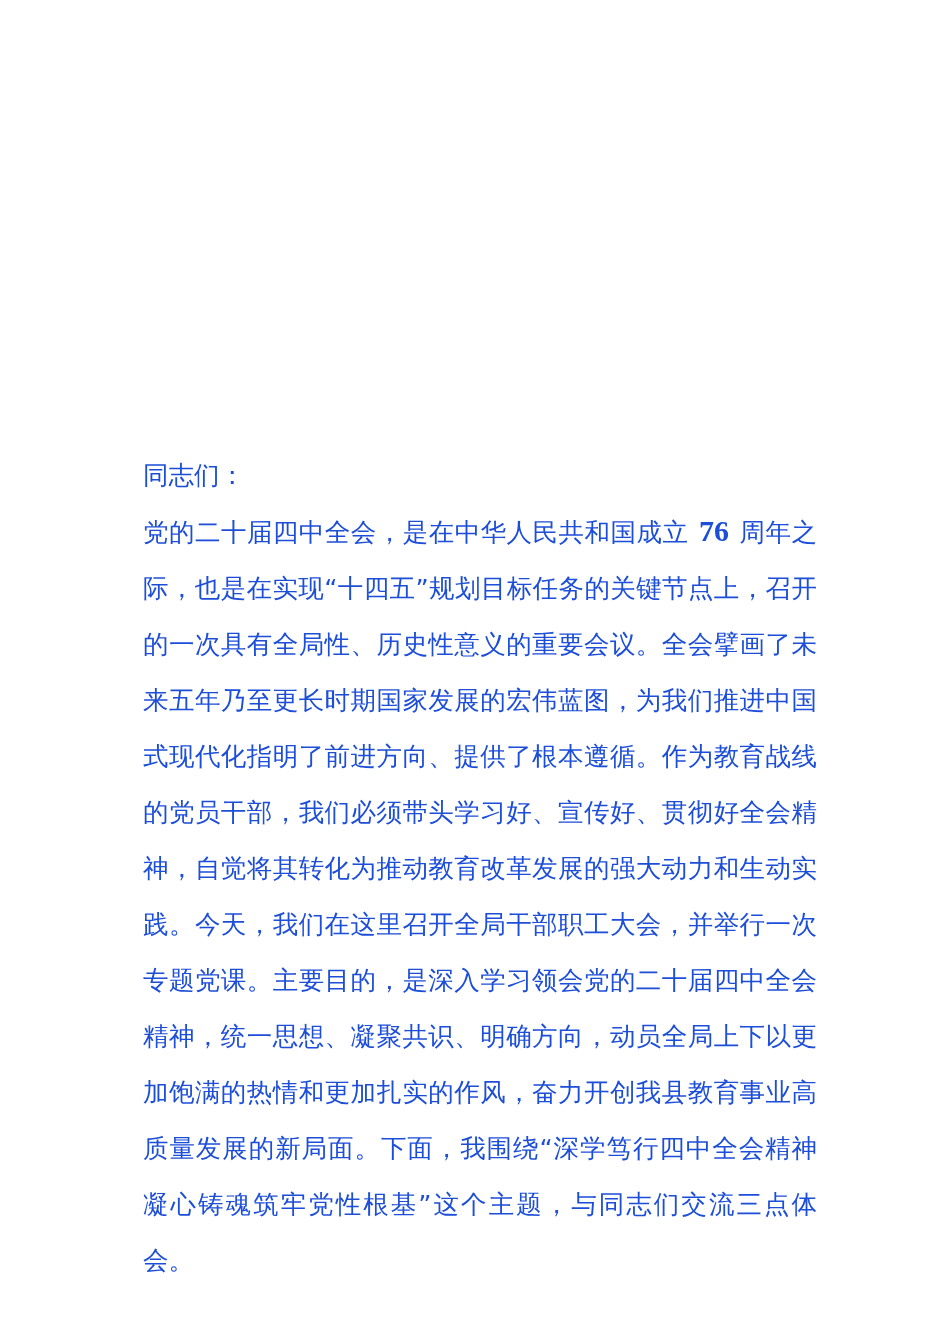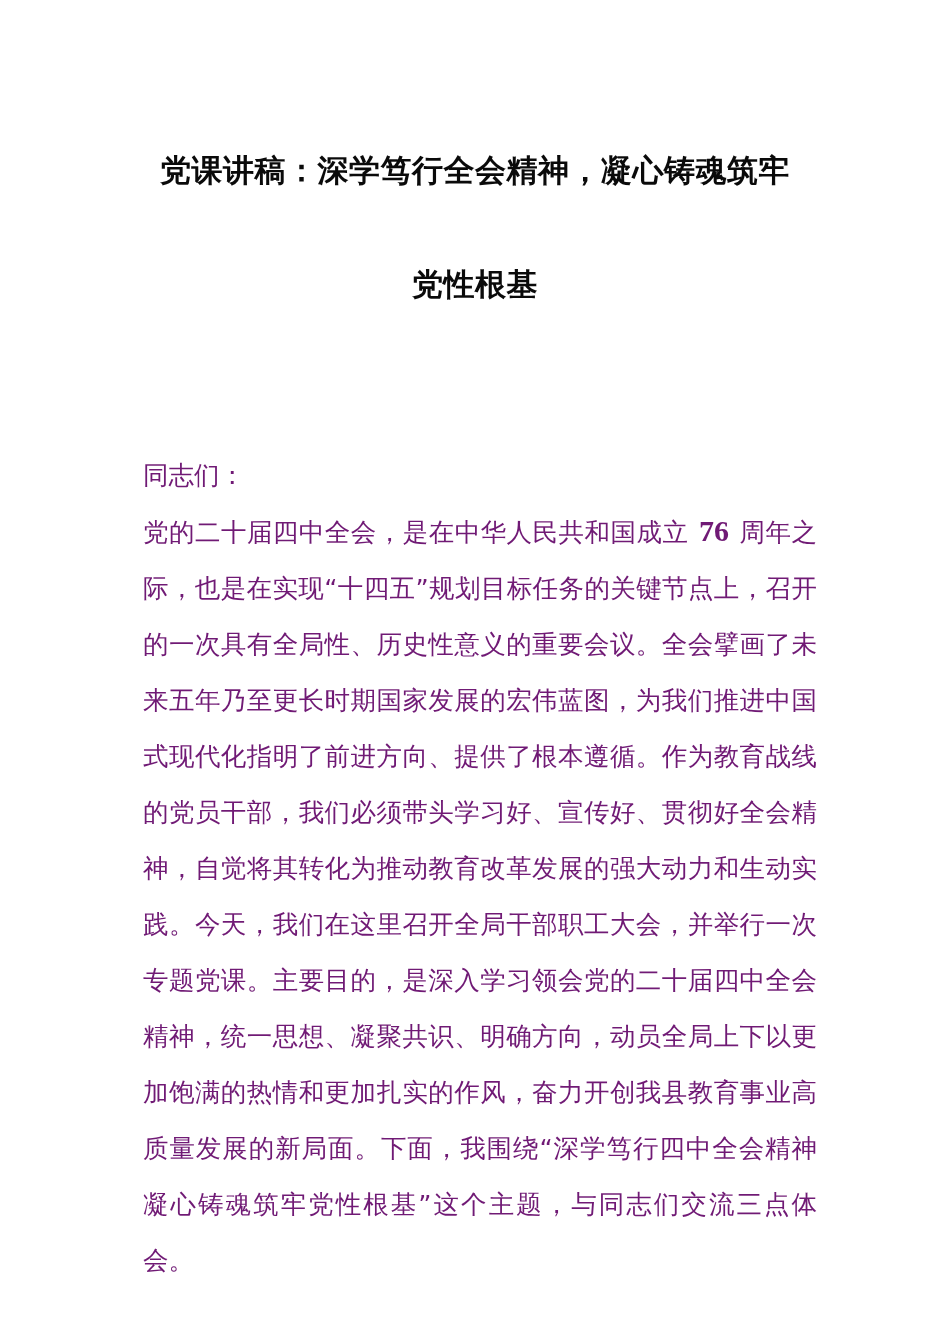--- a/index.html
+++ b/index.html
@@ -51,21 +51,21 @@
   
   .doc-body {
     position: absolute;
     left: 143px;
     top: 447px;
     width: 674px;
     font-family: "DejaVu Sans", "Liberation Sans", sans-serif;
     font-weight: 400;
     font-size: 25.5px;
     line-height: 56px;
-    color: #701a75;
+    color: #1d4ed8;
     text-align: justify;
     text-justify: inter-character;
     -webkit-font-smoothing: antialiased;
   }
 
   .salutation {
     display: block;
     margin: 0;
     text-align: left;
   }
@@ -84,24 +84,20 @@
     font-weight: 700;
     font-size: 30px;
     padding: 0 2px;
   }
 </style>
 </head>
 <body>
 
 <div class="page">
 
-  <div class="doc-title">
-    <span class="title-line title-line-1">党课讲稿：深学笃行全会精神，凝心铸魂筑牢</span>
-    <span class="title-line title-line-2">党性根基</span>
-  </div>
 
   <div class="doc-body">
 
     <span class="salutation">同志们：</span>
 
     <span class="body-para"><span>党的二十届四中全会，是在中华人民共和国成立 </span><span class="num">76</span><span> 周年之际，也是在实现“十四五”规划目标任务的关键节点上，召开的一次具有全局性、历史性意义的重要会议。全会擘画了未来五年乃至更长时期国家发展的宏伟蓝图，为我们推进中国式现代化指明了前进方向、提供了根本遵循。作为教育战线的党员干部，我们必须带头学习好、宣传好、贯彻好全会精神，自觉将其转化为推动教育改革发展的强大动力和生动实践。今天，我们在这里召开全局干部职工大会，并举行一次专题党课。主要目的，是深入学习领会党的二十届四中全会精神，统一思想、凝聚共识、明确方向，动员全局上下以更加饱满的热情和更加扎实的作风，奋力开创我县教育事业高质量发展的新局面。下面，我围绕“深学笃行四中全会精神凝心铸魂筑牢党性根基”这个主题，与同志们交流三点体会。</span></span>
 
   </div>
 
 </div>

